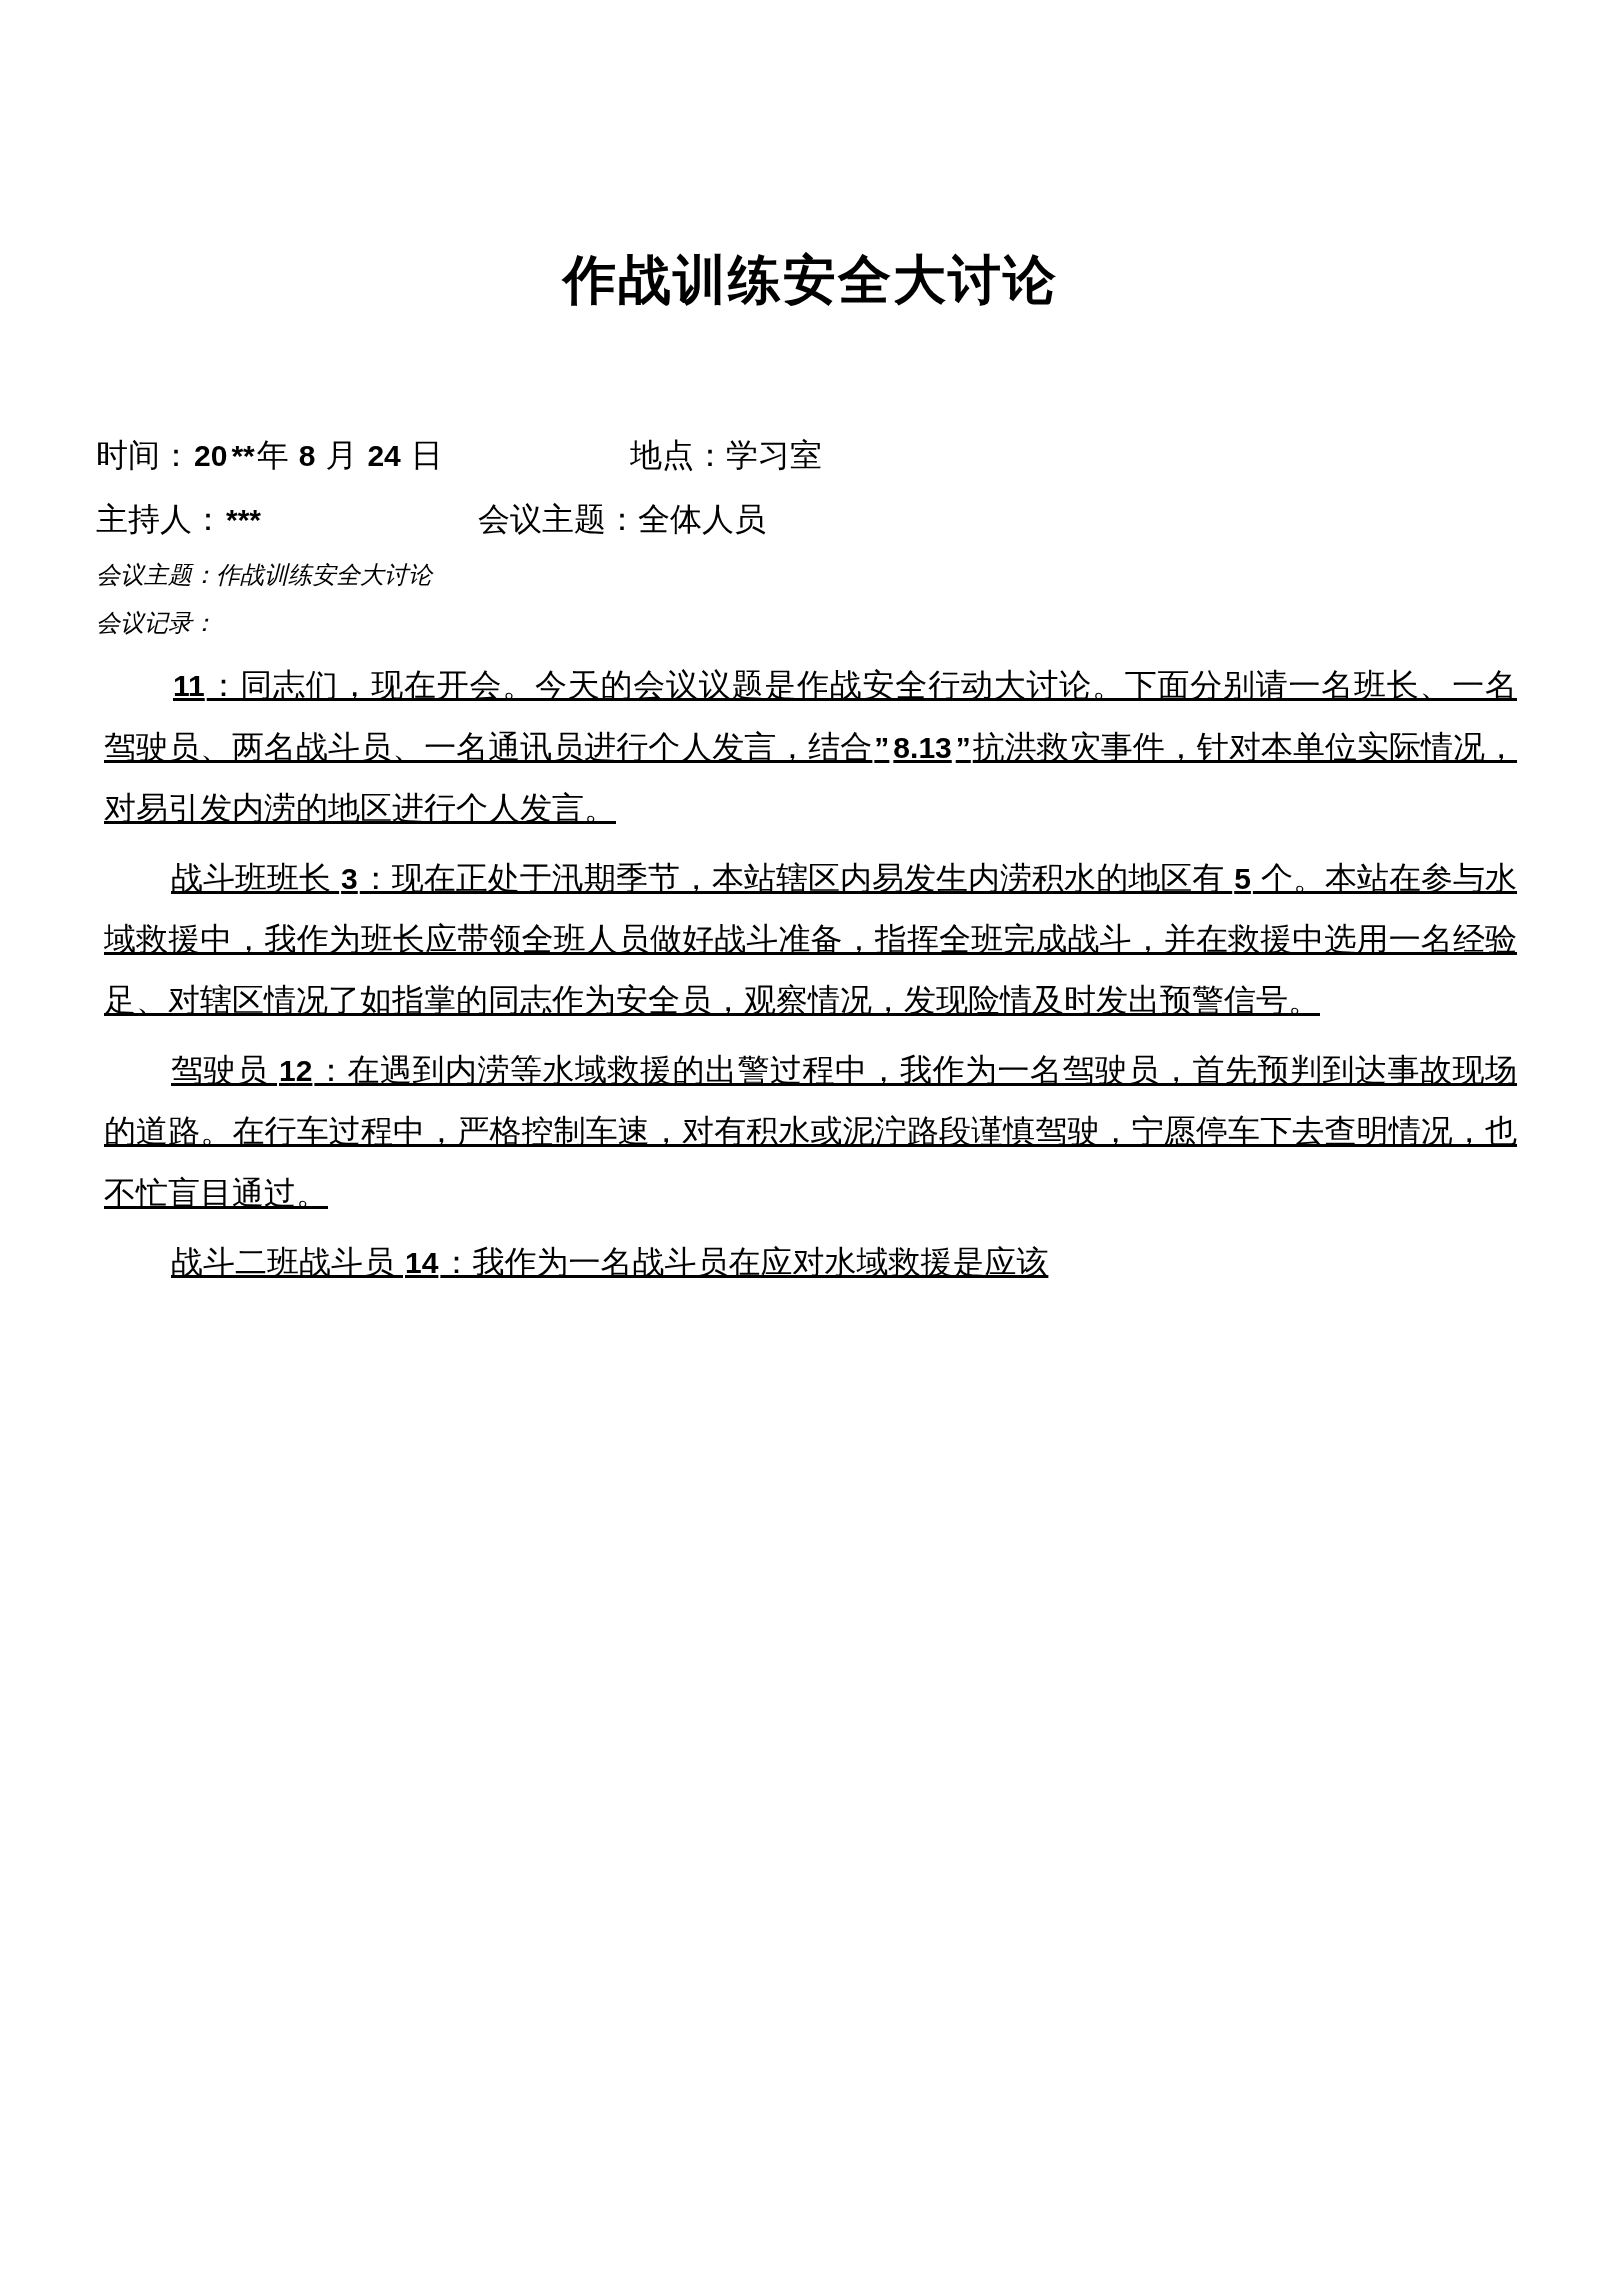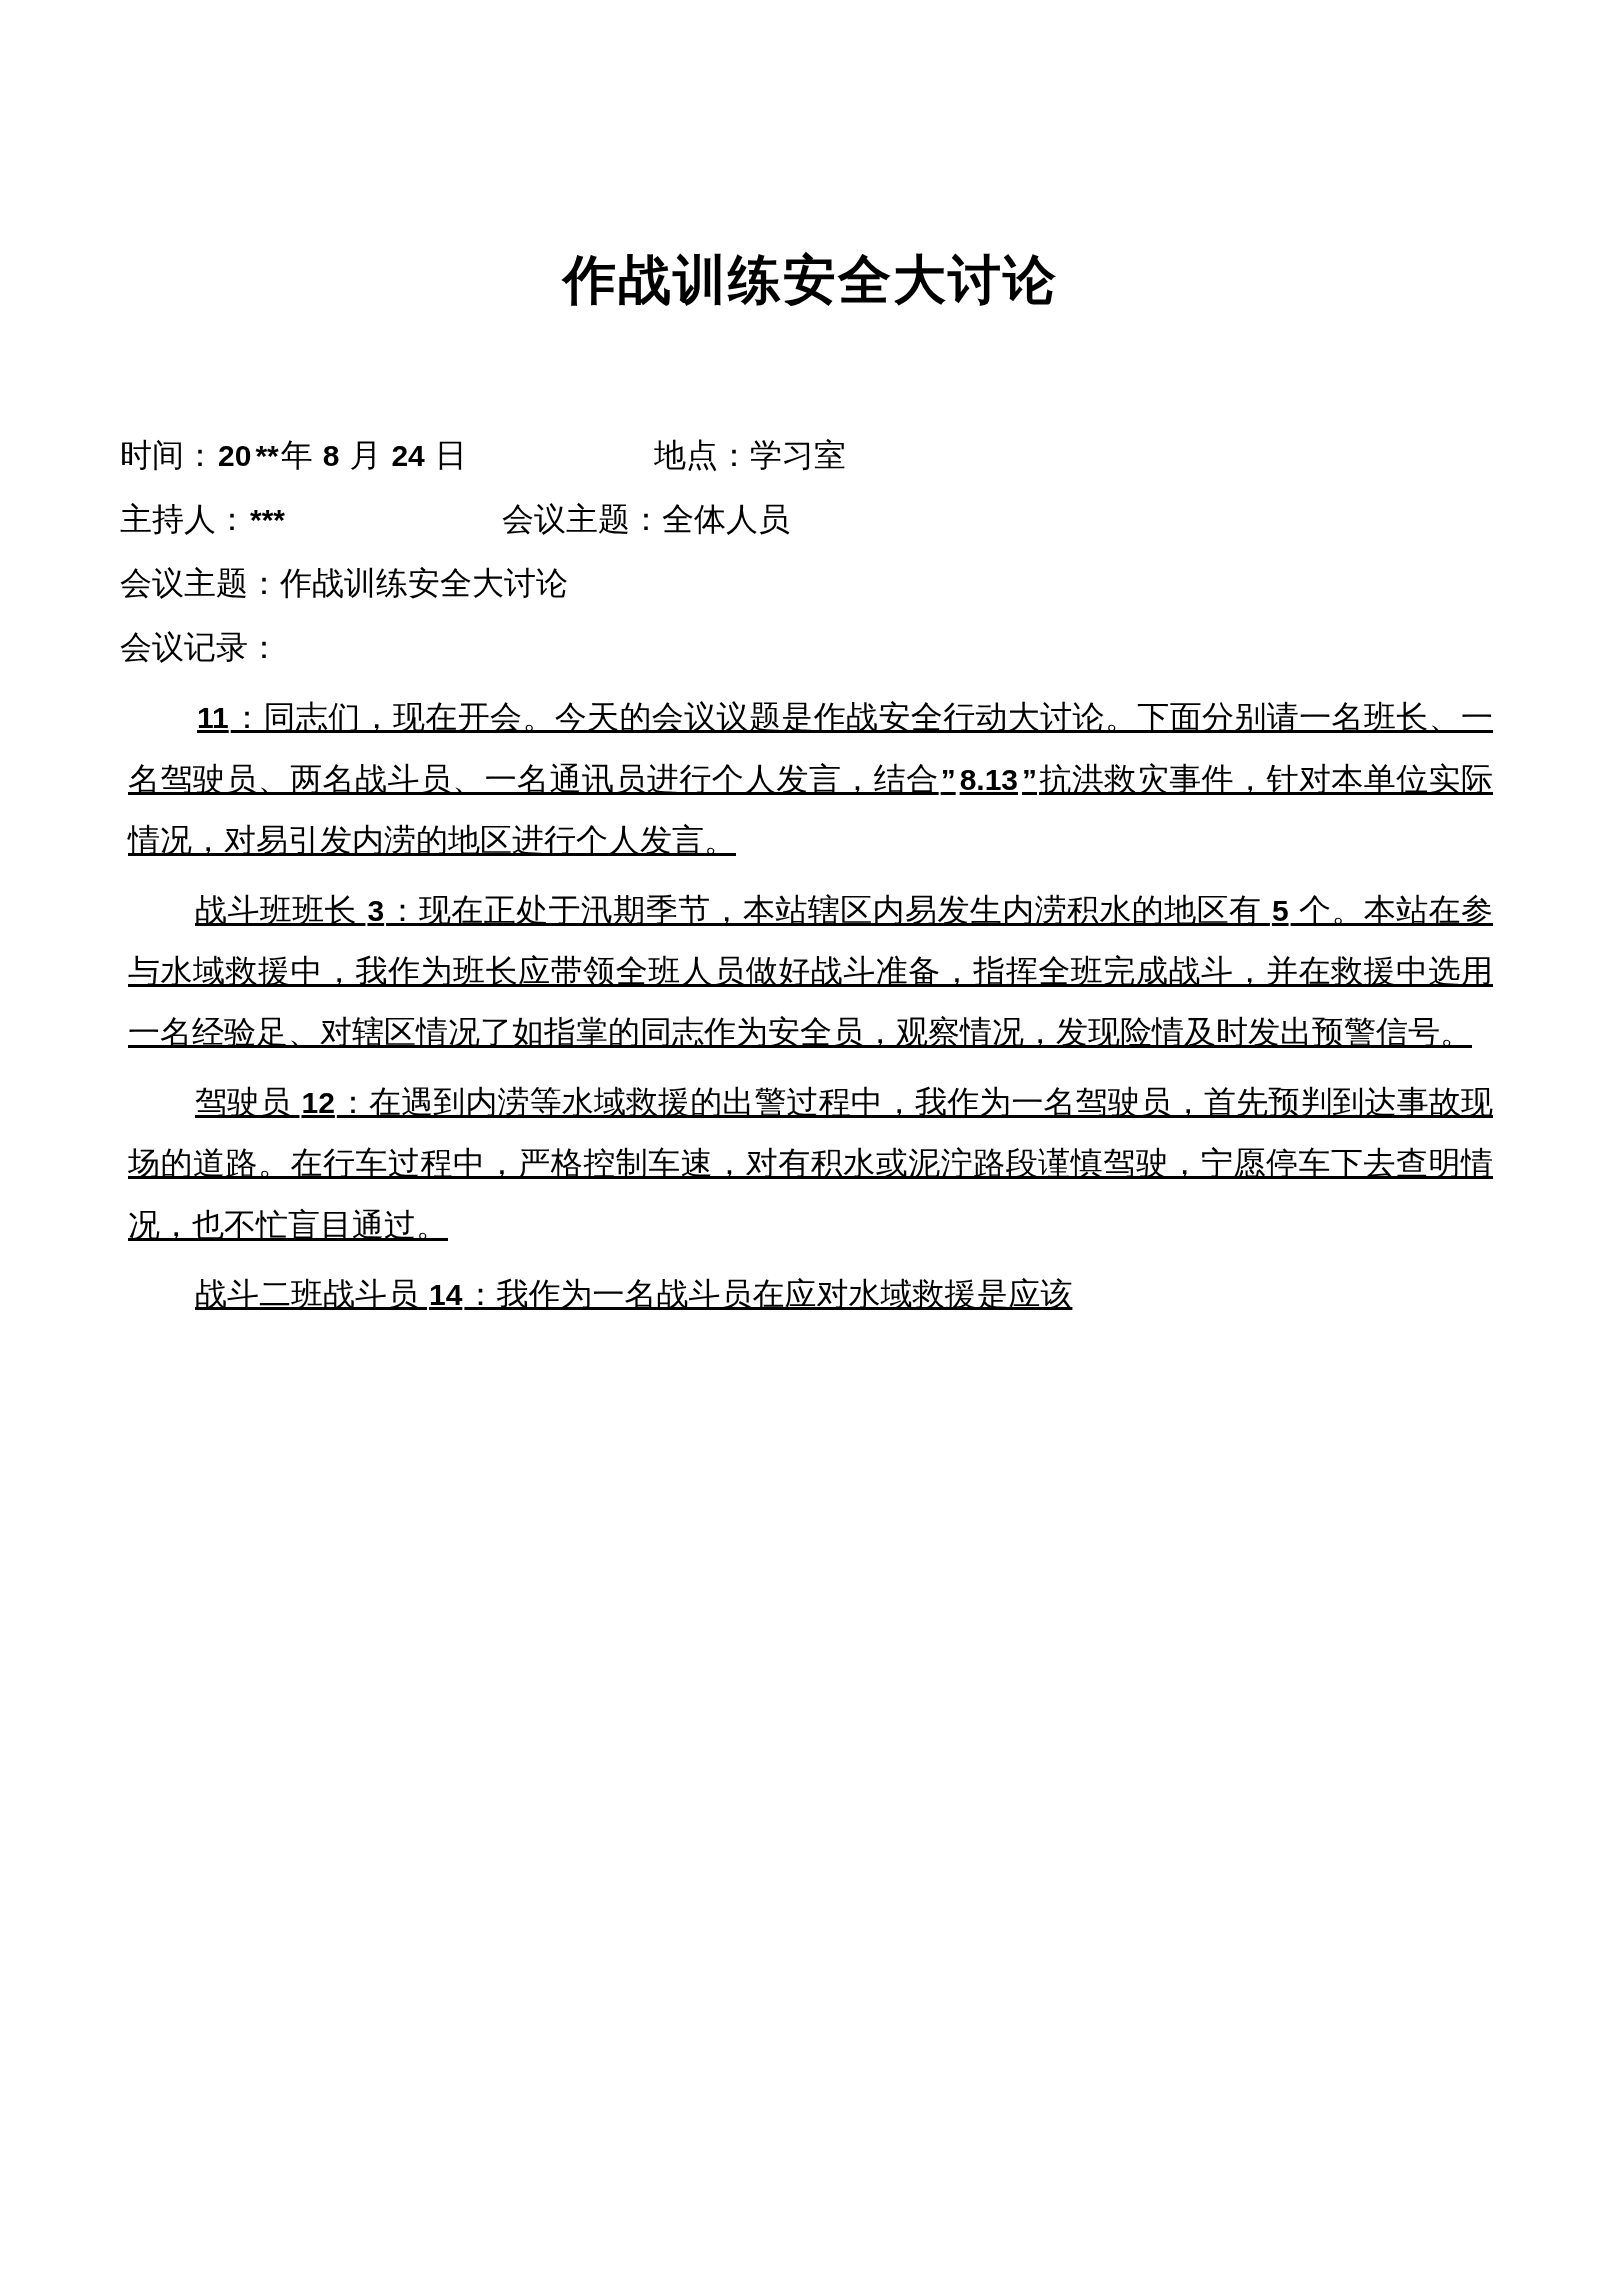--- a/index.html
+++ b/index.html
@@ -13,21 +13,21 @@
     font-family: "Liberation Serif", "DejaVu Serif", serif;
     color: #000000;
     overflow: hidden;
   }
   .page {
     position: relative;
     width: 1621px;
     height: 2293px;
     background: #ffffff;
     box-sizing: border-box;
-    padding: 0 120px;
+    padding: 0 96px;
   }
   .doc-title {
     margin: 0;
     padding-top: 247px;
     text-align: center;
     font-family: "Liberation Sans", "DejaVu Sans", sans-serif;
     font-weight: bold;
     font-size: 53px;
     letter-spacing: 2px;
     line-height: 1.25;
@@ -48,23 +48,24 @@
     flex: 0 0 534px;
   }
   .meta-row .meta-right {
     flex: 1 1 auto;
   }
   .meta-row.row-2 .meta-left {
     width: 382px;
     flex: 0 0 382px;
   }
   .meta-line {
-    font-size: 32px;
+    font-size: 24px;
     line-height: 2.0;
     white-space: nowrap;
+    font-style: italic;
   }
   .num {
     font-family: "Liberation Sans", "DejaVu Sans", sans-serif;
     font-weight: bold;
     font-size: 30px;
     padding: 0 2px;
   }
   .body-block {
     margin-top: 5.9px;
   }

